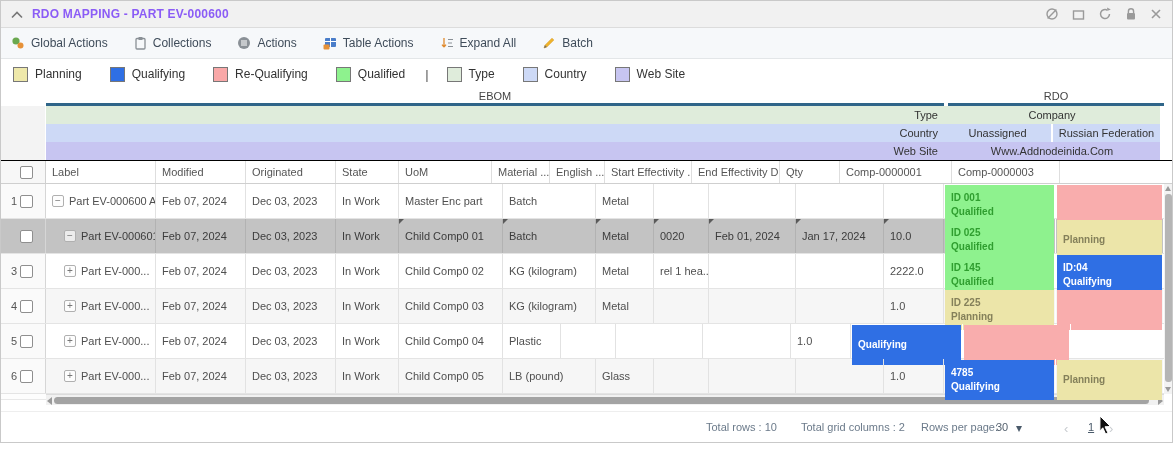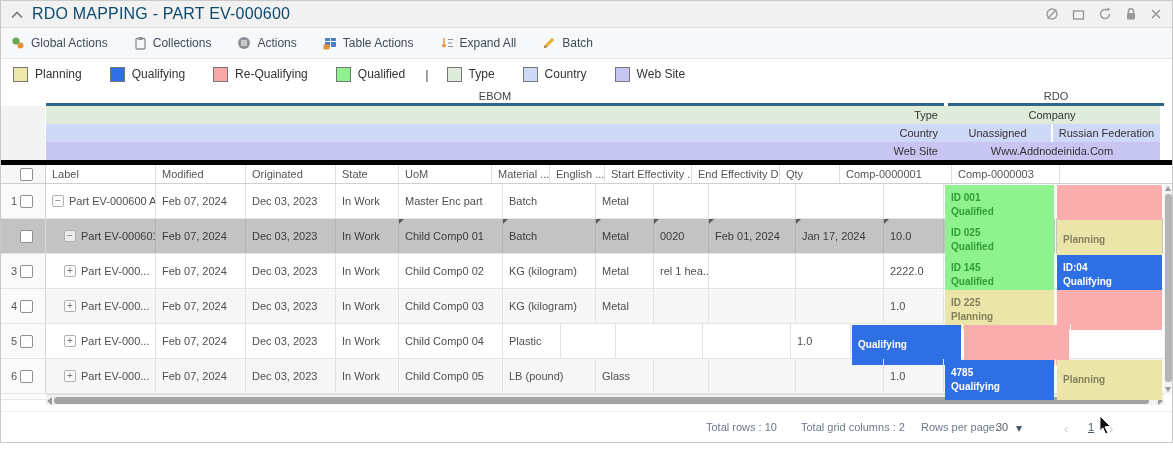--- a/index.html
+++ b/index.html
@@ -1,21 +1,21 @@
 <!DOCTYPE html>
 <html><head>
 <meta charset="utf-8">
 <style>
   * { margin:0; padding:0; box-sizing:border-box; }
   html,body { width:1173px; height:455px; background:#fff; font-family:"Liberation Sans",sans-serif; }
   .panel { position:absolute; left:0; top:0; width:1173px; height:443px; border:1px solid #c9c9c9; background:#fff; overflow:hidden; }
 
   
   .titlebar { height:27px; background:#f1f1f1; border-bottom:1px solid #dcdcdc; display:flex; align-items:center; padding:0 10px; }
-  .titlebar .title { font-size:16px; font-weight:normal; color:#0c4a6e; letter-spacing:.2px; margin-left:9px; }
+  .titlebar .title { font-size:12px; font-weight:bold; color:#8b5cf6; letter-spacing:.2px; margin-left:9px; }
   .win-icons { margin-left:auto; display:flex; align-items:center; gap:13px; }
   .win-icons svg { display:block; }
 
   
   .toolbar { height:31px; background:#f6f8fa; border-bottom:1px solid #e3e6e8; display:flex; align-items:center; padding:0 10px; gap:26px; }
   .tbtn { display:flex; align-items:center; gap:6px; font-size:12px; color:#3f4c5a; cursor:pointer; }
   .tbtn svg { display:block; }
 
   
   .legend { height:30px; background:#fff; display:flex; align-items:center; padding:0 12px; font-size:12px; color:#333; }
@@ -34,21 +34,21 @@
   .ggroup { display:flex; align-items:center; justify-content:center; font-size:11px; color:#444; border-bottom:3px solid #2f6589; }
   .ggap { width:4px; }
 
   .band-row { height:18px; }
   .band-corner { width:45px; background:#f3f3f3; border-right:1px solid #fff; }
   .band-label { width:898px; display:flex; align-items:center; justify-content:flex-end; padding-right:6px; font-size:11px; color:#333; }
   .band-rdo { display:flex; margin-left:0; }
   .band-cell { display:flex; align-items:center; justify-content:center; font-size:11px; color:#333; }
   .bg-type{background:#dfecdb;} .bg-country{background:#cdd9f6;} .bg-website{background:#c7c5f1;}
 
-  .hdr-row { height:24px; border-top:5px solid #000000; border-bottom:1px solid #cfcfcf; background:#fff; }
+  .hdr-row { height:24px; border-top:1px solid #000000; border-bottom:1px solid #cfcfcf; background:#fff; }
   .hcell { display:flex; align-items:center; padding:0 6px; font-size:11px; color:#555; border-right:1px solid #dedede; white-space:nowrap; overflow:hidden; }
   .numcell { width:45px; display:flex; align-items:center; background:#f7f7f7; border-right:1px solid #cfcfcf; padding-left:3px; }
   .numcell .rn { width:13px; text-align:right; font-size:11px; color:#555; margin-right:3px; }
   .cb { width:13px; height:13px; border:1px solid #8f8f8f; border-radius:2px; background:#fff; display:inline-block; flex:none; }
 
   .body-row { height:35px; border-bottom:1px solid #e4e4e4; background:#fff; }
   .body-row.alt { background:#f6f6f6; }
   .body-row.selected { background:#c3c3c3; }
   .body-row.selected .numcell { background:#c3c3c3; }
   .body-row .numcell { background:#fafafa; border-right:1px solid #d6d6d6; }

